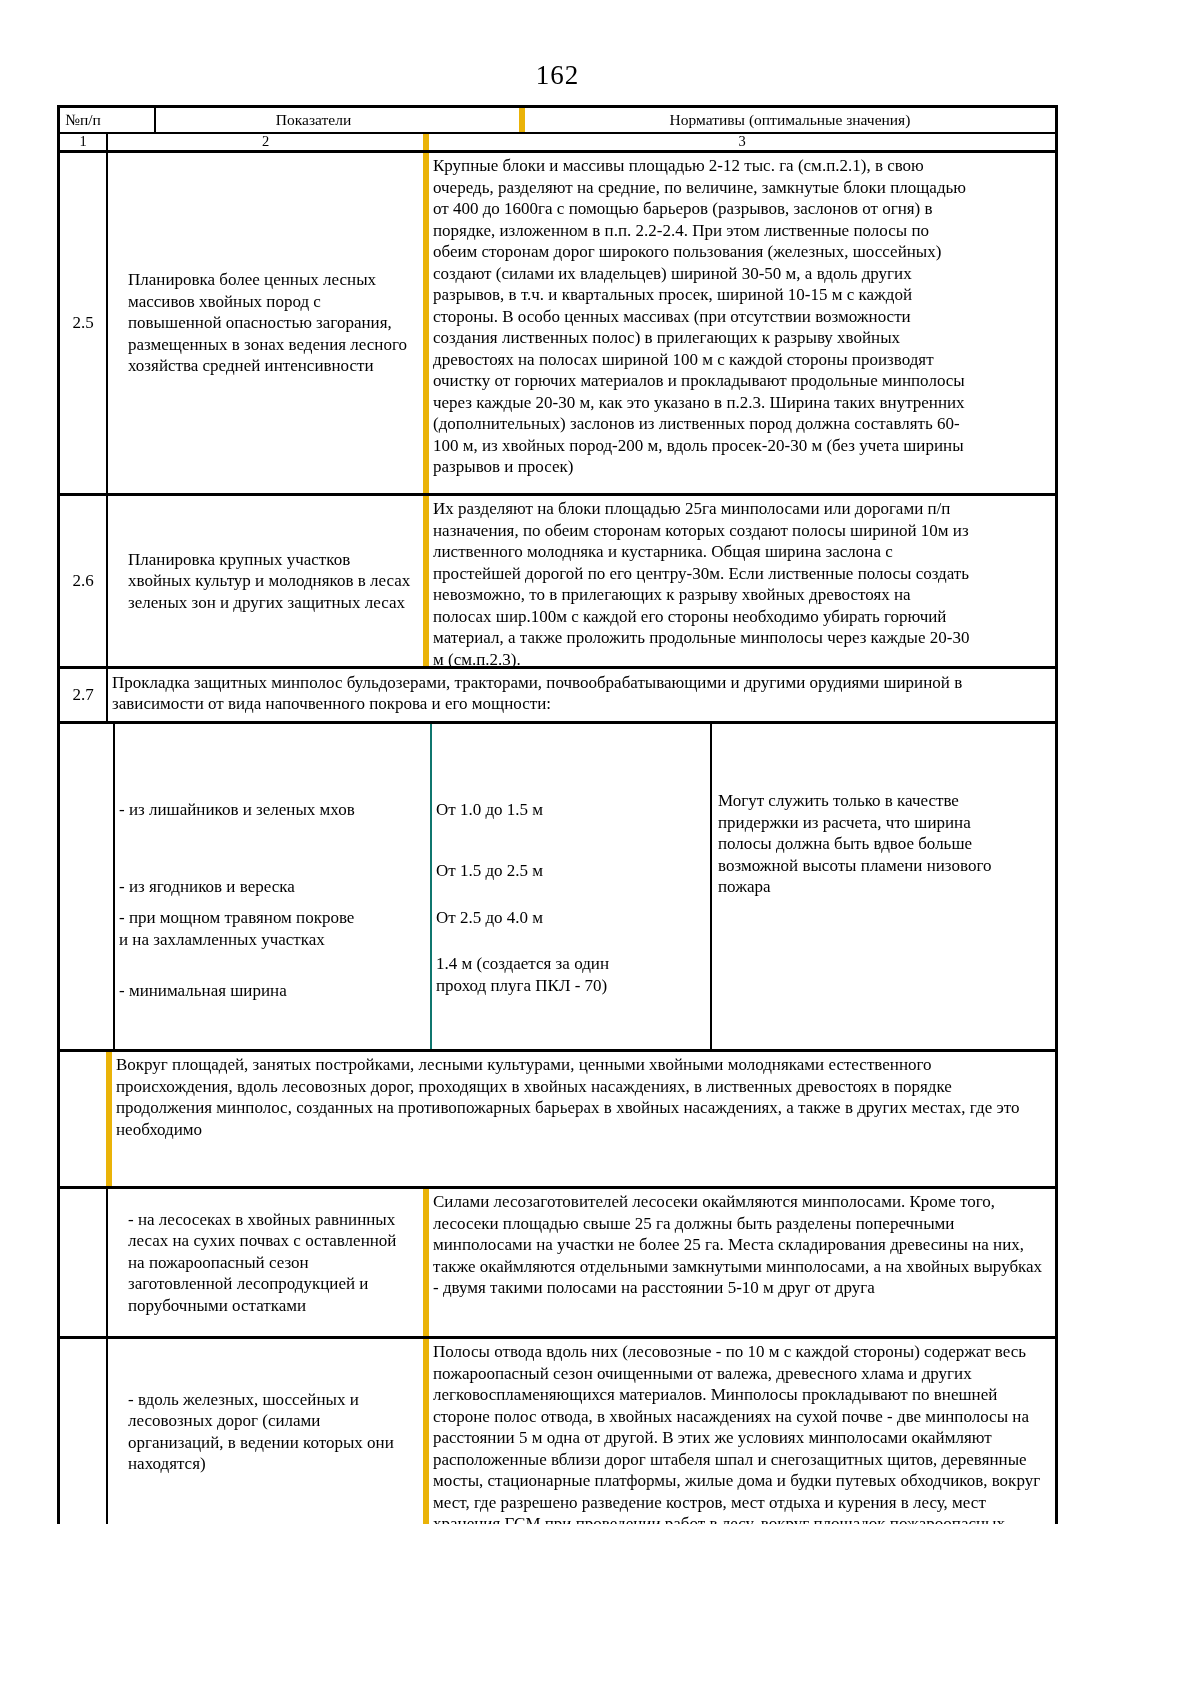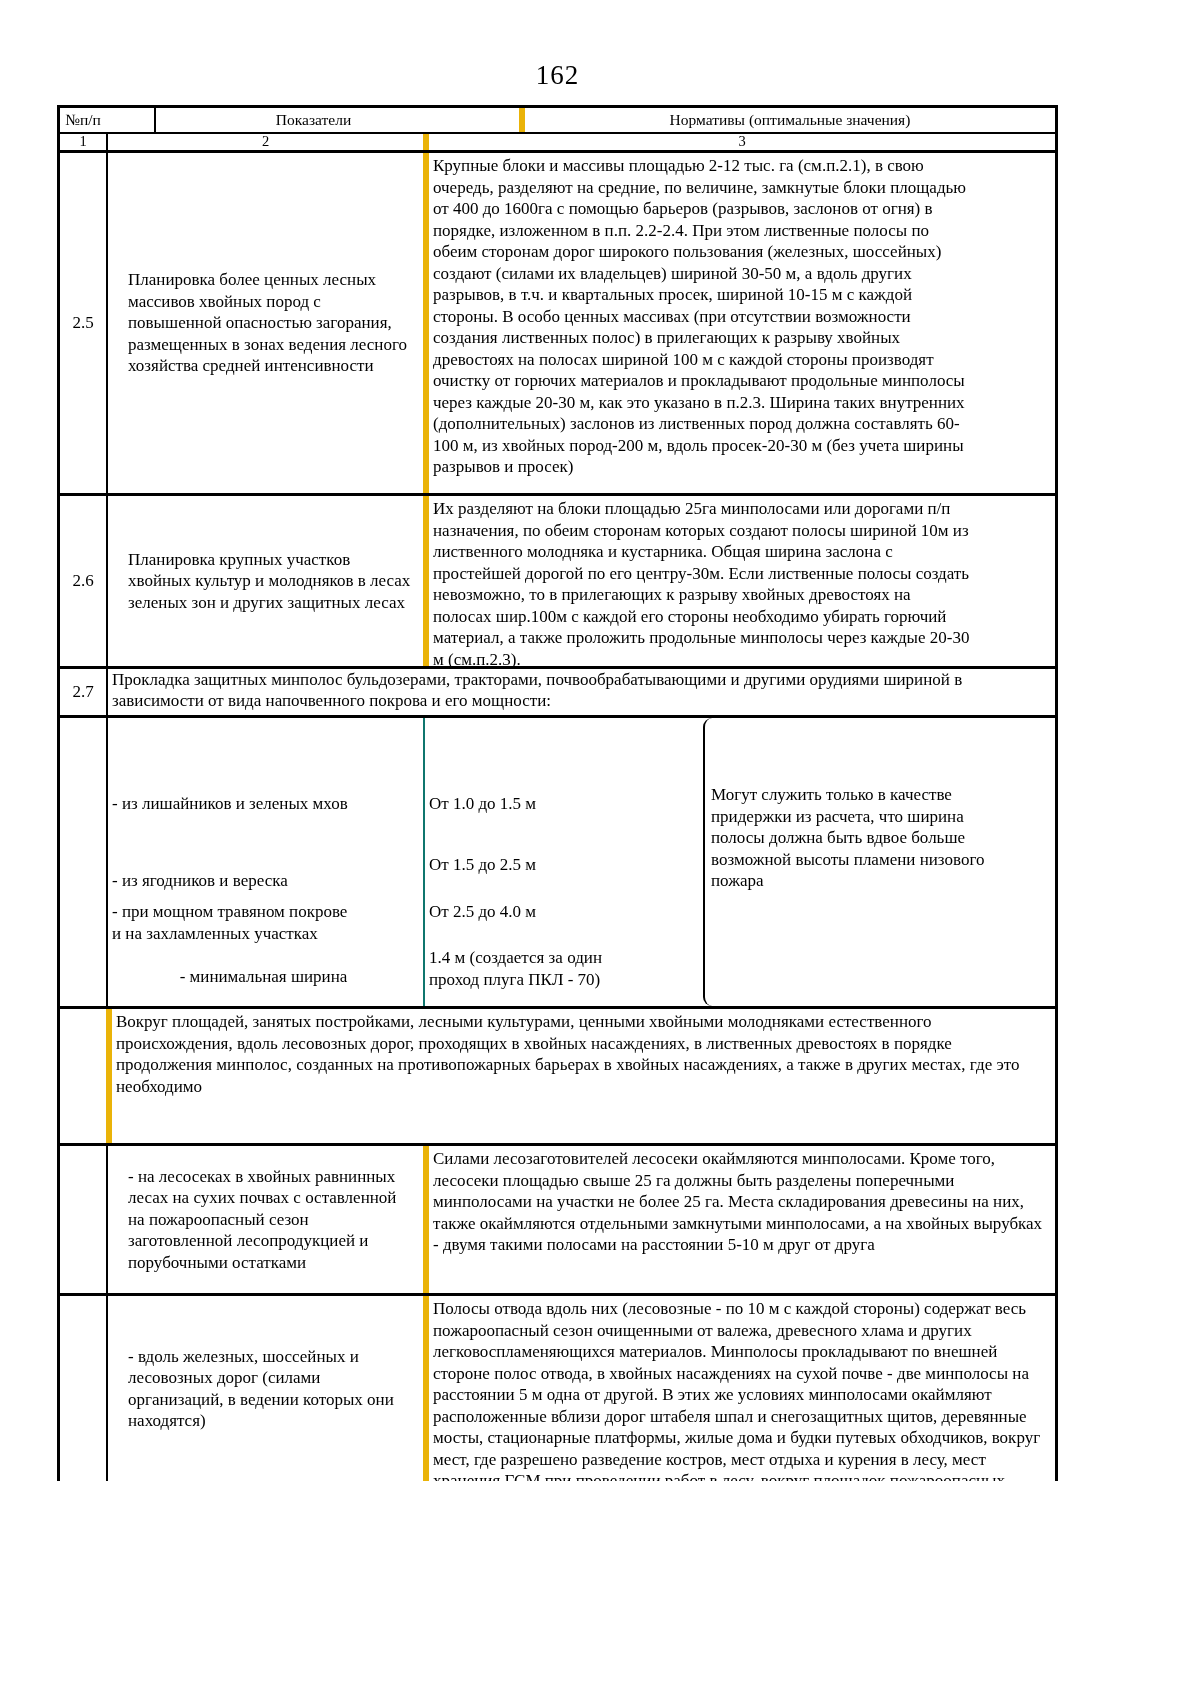--- a/index.html
+++ b/index.html
@@ -29,39 +29,39 @@
     line-height:21.5px;
   }
   .row{display:flex;box-sizing:border-box;overflow:hidden;}
   .row > div{box-sizing:border-box;overflow:hidden;}
   .bt2{border-top:2px solid #000;}
   .bt3{border-top:3px solid #000;}
   .c1{width:46px;flex:0 0 46px;}
   .c2{width:317px;flex:0 0 317px;border-left:2px solid #000;}
   .c3{flex:1 1 auto;border-left:6px solid #eab308;}
   .c3v{width:280px;flex:0 0 280px;border-left:2px solid #0f766e;position:relative;}
-  .c3n{flex:1 1 auto;border-left:2px solid #000;position:relative;border-radius:9px;}
+  .c3n{flex:1 1 auto;border-left:2px solid #000;position:relative;}
   .center{display:flex;align-items:center;justify-content:center;text-align:center;}
   .vmid{display:flex;align-items:center;}
   .hdr1{height:24px;font-size:15.5px;gap:48px;}
   .hdr2{height:18px;font-size:14.5px;}
   .h-r25{height:343px;}
   .h-r26{height:173px;}
-  .h-r27{height:49px;}
-  .h-widths{height:291px;}
+  .h-r27{height:55px;}
+  .h-widths{height:328px;padding-left:7px;}
   .h-inside{height:137px;}
   .h-logging{height:150px;}
   .h-along{height:188px;}
   .ind{padding:0 8px 0 20px;white-space:pre-line;}
   .norm{padding:2px 84px 0 4px;white-space:pre-line;}
   .norm-wide{padding:2px 12px 0 4px;white-space:pre-line;}
   .merged{flex:1 1 auto;border-left:2px solid #000;padding:4px 20px 8px 4px;white-space:pre-line;}
   .relcell{position:relative;}
   .witem,.wval{position:absolute;left:4px;right:8px;white-space:pre-line;}
-  .wi-0{top:75px;}  .wi-1{top:152px;} .wi-2{top:183px;} .wi-3{top:248px;text-align:center;}
+  .wi-0{top:75px;}  .wi-1{top:152px;} .wi-2{top:183px;} .wi-3{top:256px;}
   .wv-0{top:75px;}  .wv-1{top:136px;} .wv-2{top:183px;} .wv-3{top:229px;}
   .wnote{position:absolute;left:6px;top:66px;width:300px;white-space:pre-line;}
 </style>
 </head>
 <body>
 
 <div class="page">
 
   <div class="page-number">162</div>
 

